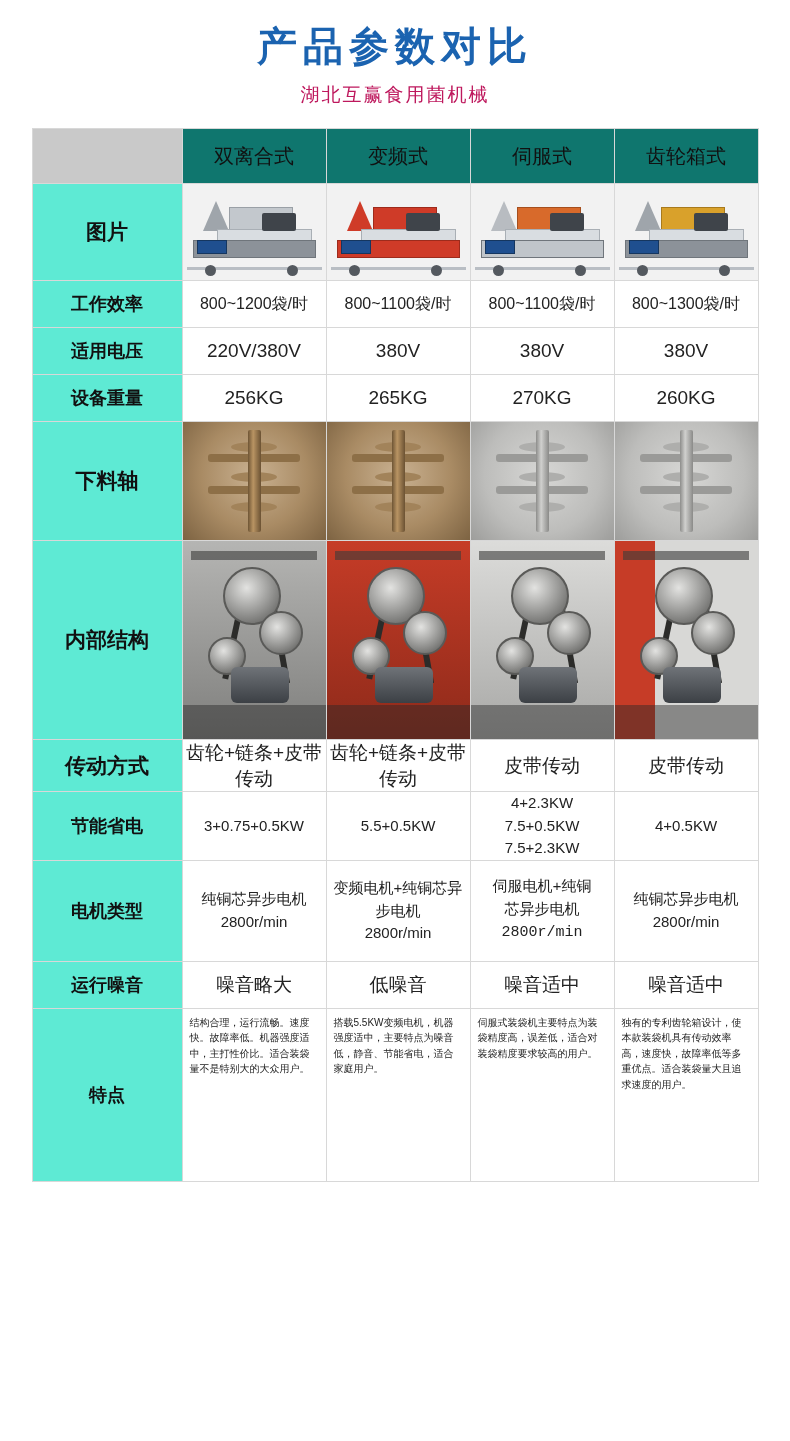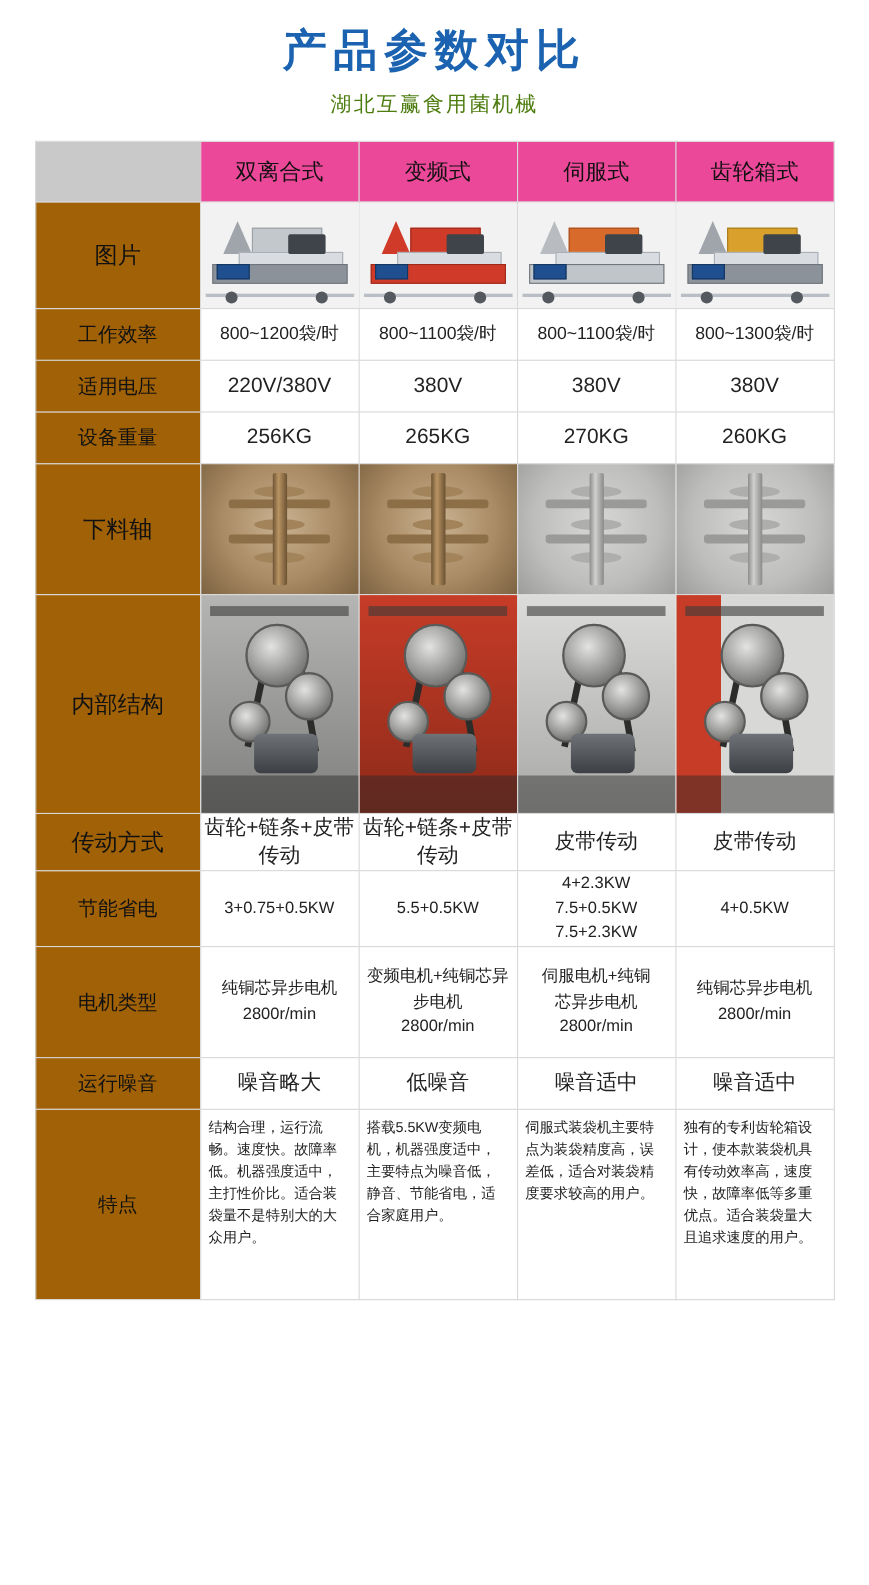--- a/index.html
+++ b/index.html
@@ -28,68 +28,69 @@
     font-size: 40px;
     font-weight: bold;
     color: #1b63b0;
     letter-spacing: 6px;
     line-height: 1.2;
     font-family: "Liberation Sans", "DejaVu Sans", sans-serif;
   }
   .header-sub {
     margin-top: 12px;
     font-size: 19px;
-    color: #4d7c0f;
+    color: #be185d;
     letter-spacing: 2px;
   }
   table.spec {
     border-collapse: collapse;
     margin: 20px auto 0 auto;
     width: 726px;
     table-layout: fixed;
   }
   table.spec td, table.spec th {
     border: 1px solid #d8d8d8;
     text-align: center;
     vertical-align: middle;
     padding: 0;
   }
   .col-label { width: 150px; }
   .col-data { width: 144px; }
 
   thead th {
-    background: #ec4899;
+    background: #0f766e;
     height: 54px;
     font-size: 20px;
     font-weight: normal;
     color: #111;
   }
   thead th.corner {
     background: #c9c9c9;
   }
   td.rowlabel {
-    background: #a16207;
+    background: #5eead4;
     font-size: 18px;
     color: #111;
+    font-weight: bold;
   }
   td.rowlabel.big {
     font-size: 21px;
   }
   td.cell {
     background: #ffffff;
     font-size: 16px;
     color: #222;
     height: 46px;
     line-height: 1.35;
   }
   td.cell.lg {
     font-size: 19px;
   }
   td.cell.tiny {
-    font-size: 13px;
+    font-size: 10px;
     line-height: 1.55;
     text-align: left;
     padding: 6px 7px;
     vertical-align: top;
   }
   td.cell.multi {
     font-size: 15px;
     line-height: 1.5;
   }
   .photorow td { height: 96px; padding: 0; }
@@ -504,21 +505,21 @@
 7.5+2.3KW</td>
         <td class="cell multi" style="white-space:pre-line">4+0.5KW</td>
       </tr>
 
       <tr>
         <td class="rowlabel">电机类型</td>
         <td class="cell multi" style="white-space:pre-line;height:92px;padding:4px 6px;">纯铜芯异步电机
 2800r/min</td>
         <td class="cell multi" style="white-space:pre-line;height:92px;padding:4px 0;">变频电机+纯铜芯异步电机
 2800r/min</td>
-        <td class="cell multi" style="white-space:pre-line;height:92px;padding:4px 22px;">伺服电机+纯铜芯异步电机
+        <td class="cell multi" style="white-space:pre-line;height:92px;padding:4px 22px;font-family:Liberation Mono, monospace;">伺服电机+纯铜芯异步电机
 2800r/min</td>
         <td class="cell multi" style="white-space:pre-line;height:92px;padding:4px 6px;">纯铜芯异步电机
 2800r/min</td>
       </tr>
 
       <tr>
         <td class="rowlabel">运行噪音</td>
         <td class="cell lg">噪音略大</td>
         <td class="cell lg">低噪音</td>
         <td class="cell lg">噪音适中</td>

